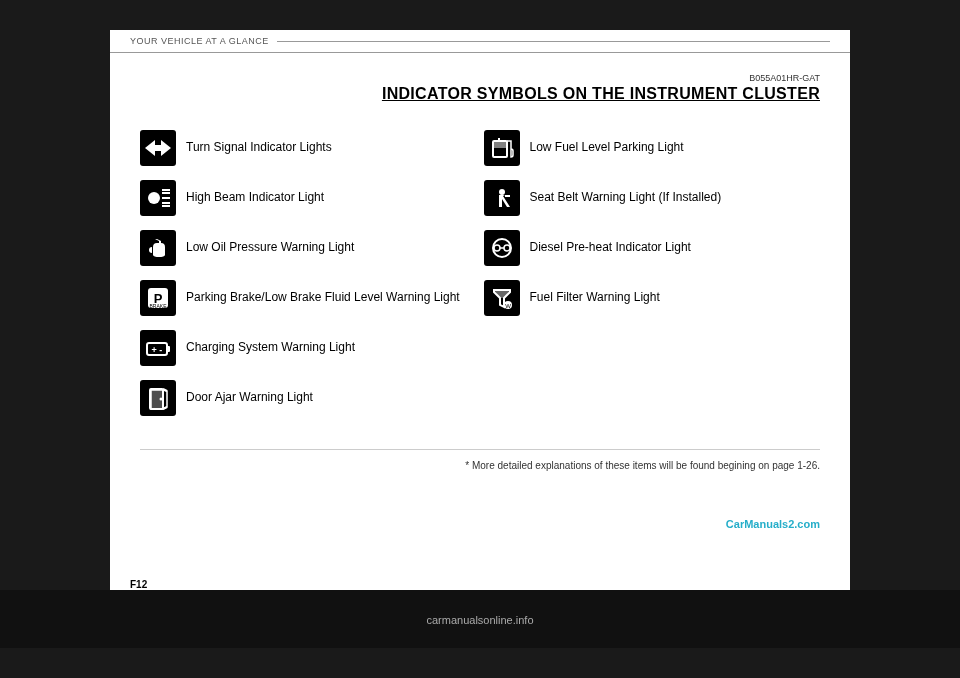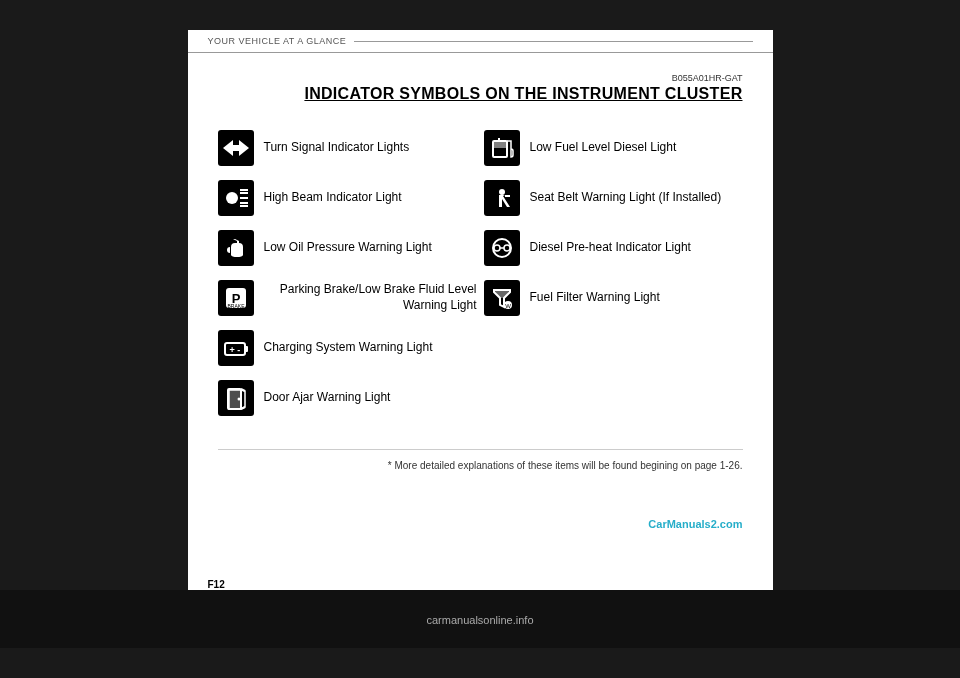--- a/index.html
+++ b/index.html
@@ -7,21 +7,21 @@
       background: #1a1a1a;
       display: flex;
       justify-content: center;
       align-items: center;
       min-height: 678px;
       width: 960px;
       font-family: Arial, sans-serif;
     }
     .page-container {
       background: #fff;
-      width: 585px;
+      width: 740px;
       min-height: 560px;
       position: relative;
       padding: 0;
     }
     .header-bar {
       border-bottom: 1px solid #999;
       padding: 6px 20px;
       display: flex;
       align-items: center;
       gap: 8px;
@@ -209,21 +209,21 @@
 
           <div class="indicator-item">
             <div class="indicator-icon">
               <svg viewBox="0 0 26 26">
                 <rect x="4" y="6" width="14" height="16" rx="1" fill="none" stroke="white" stroke-width="2"></rect>
                 <rect x="5" y="7" width="12" height="6" fill="white" opacity="0.5"></rect>
                 <path d="M18,6 L22,6 L22,14 Q24,14 24,16 L24,20 Q24,22 22,22 L22,14" fill="none" stroke="white" stroke-width="1.5"></path>
                 <line x1="10" y1="3" x2="10" y2="6" stroke="white" stroke-width="2"></line>
               </svg>
             </div>
-            <span class="indicator-label">Low Fuel Level Diesel Light</span>
+            <span class="indicator-label">Low Fuel Level Parking Light</span>
           </div>
 
 
           <div class="indicator-item">
             <div class="indicator-icon">
               <svg viewBox="0 0 26 26">
                 <circle cx="13" cy="7" r="3" fill="white"></circle>
                 <path d="M10,10 L10,22 L13,22 L13,14 L18,22 L21,22 L14,11 L16,10 Z" fill="white"></path>
                 <path d="M16,10 L21,10 L21,12 L16,12 Z" fill="white"></path>
               </svg>

